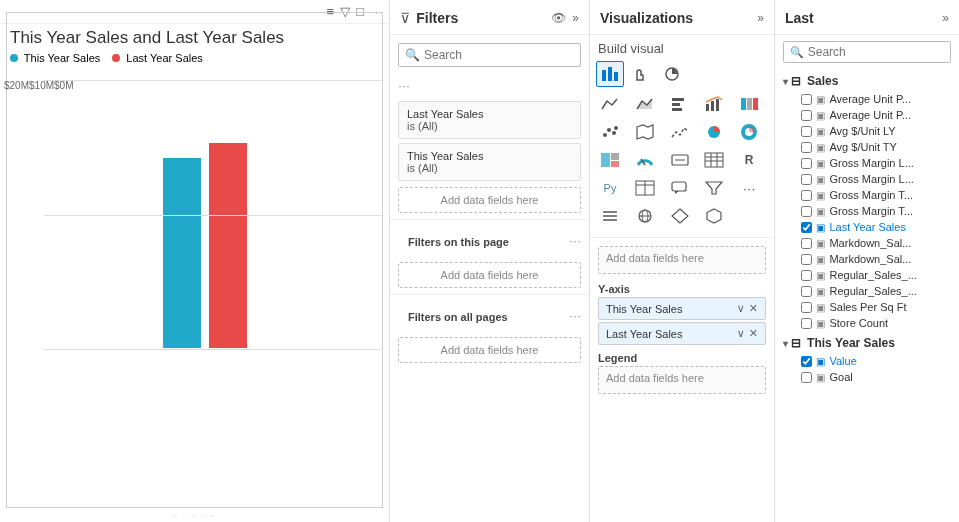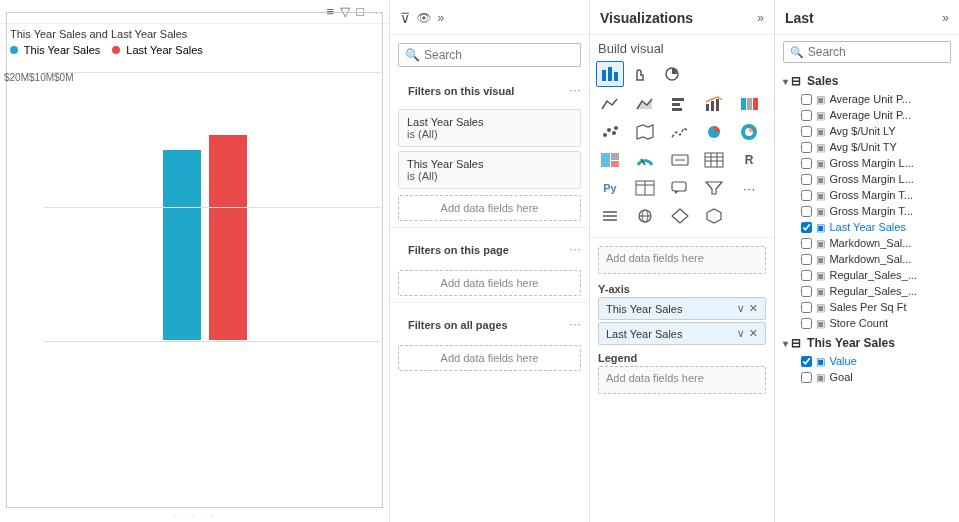--- a/index.html
+++ b/index.html
@@ -20,21 +20,21 @@
       padding: 4px 6px;
       gap: 6px;
       border-bottom: 1px solid #eee;
     }
     .chart-toolbar-icon {
       color: #666;
       font-size: 13px;
       cursor: pointer;
     }
     .chart-title {
-      font-size: 11px;
+      font-size: 17px;
       color: #333;
       padding: 4px 10px 2px;
     }
     .chart-legend {
       display: flex;
       gap: 12px;
       padding: 2px 10px 6px;
       font-size: 11px;
     }
     .legend-dot {
@@ -340,32 +340,32 @@
     </div>
   </div>
   <div class="resize-handle">
     <span class="resize-dots">· · · · ·</span>
   </div>
 </div>
 
 <div class="filters-panel">
   <div class="panel-header">
     <span style="color:#555; font-size:14px;">⊽</span>
+    <span class="panel-header-title">Filters</span>
     <div class="panel-header-icons">
       <span style="cursor:pointer;">👁</span>
       <span style="cursor:pointer; font-size:12px;">»</span>
     </div>
   </div>
   <div class="search-box">
     <span style="color:#888;">🔍</span>
     <input type="text" placeholder="Search" style="">
   </div>
   <div class="filters-scroll">
     <div class="section-header-row">
-      <span class="section-label">Filters on this visual</span>
       <span style="color:#888;cursor:pointer;">···</span>
     </div>
     <div class="filter-card">
       <div class="filter-card-title">Last Year Sales</div>
       <div class="filter-card-sub">is (All)</div>
     </div>
     <div class="filter-card">
       <div class="filter-card-title">This Year Sales</div>
       <div class="filter-card-sub">is (All)</div>
     </div>
@@ -505,21 +505,21 @@
         <svg width="20" height="16" viewBox="0 0 20 16">
           <rect x="1" y="1" width="18" height="14" fill="none" stroke="#555" stroke-width="1"></rect>
           <line x1="1" y1="5" x2="19" y2="5" stroke="#555"></line>
           <line x1="1" y1="9" x2="19" y2="9" stroke="#555"></line>
           <line x1="7" y1="1" x2="7" y2="15" stroke="#555"></line>
           <line x1="13" y1="1" x2="13" y2="15" stroke="#555"></line>
         </svg>
       </div>
     <div class="viz-icon-btn" style="font-size:12px; font-weight:bold; color:#555;">R</div>
 
-    <div class="viz-icon-btn" style="font-size:11px; font-weight:bold; color:#4584b6;">Py</div>
+    <div class="viz-icon-btn" style="font-size:11px; font-weight:normal; color:#4584b6;">Py</div>
     <div class="viz-icon-btn">
         <svg width="20" height="16" viewBox="0 0 20 16">
           <rect x="1" y="1" width="18" height="14" fill="none" stroke="#555" stroke-width="1"></rect>
           <line x1="1" y1="5" x2="19" y2="5" stroke="#555"></line>
           <line x1="10" y1="1" x2="10" y2="15" stroke="#555"></line>
         </svg>
       </div>
     <div class="viz-icon-btn">
         <svg width="20" height="16" viewBox="0 0 20 16">
           <rect x="2" y="2" width="14" height="9" rx="2" fill="none" stroke="#555" stroke-width="1.2"></rect>

